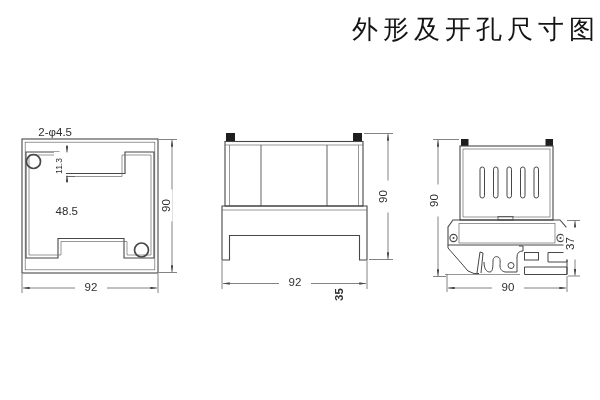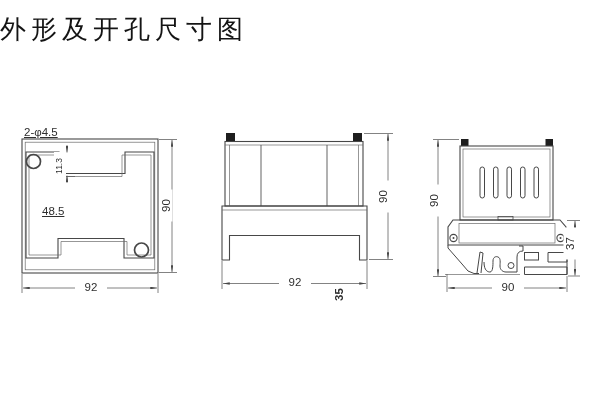--- a/index.html
+++ b/index.html
@@ -1,28 +1,28 @@
 <!DOCTYPE html>
 <html><head>
 <meta charset="utf-8">
 <style>
   html,body{margin:0;padding:0;background:#fff;}
   #stage{position:relative;width:600px;height:400px;background:#ffffff;overflow:hidden;
          font-family:"Liberation Sans","DejaVu Sans",sans-serif;}
-  #title{position:absolute;left:0;top:12px;width:600px;text-align:left;
+  #title{position:absolute;left:0;top:12px;width:600px;text-align:right;
          font-family:"DejaVu Serif","Liberation Serif",serif;
          font-size:26px;font-weight:500;letter-spacing:5px;color:#141414;}
   svg{position:absolute;left:0;top:0;}
   .lbl{position:absolute;font-size:11.5px;color:#2e2e2e;line-height:13px;
        text-align:center;white-space:nowrap;}
   .onln{background:#ffffff;padding:0 1px;}
   .v{transform:rotate(-90deg);transform-origin:center center;}
   .tiny{font-size:8.5px;line-height:10px;}
   .bold{font-weight:bold;}
-  .ta-l{text-align:left;text-decoration:underline;}
+  .ta-l{text-align:right;}
 </style>
 </head>
 <body>
 
 <div id="stage">
 
   <div id="title">外形及开孔尺寸图</div>
 
   <svg width="600" height="400" viewBox="0 0 600 400">
     <defs>

